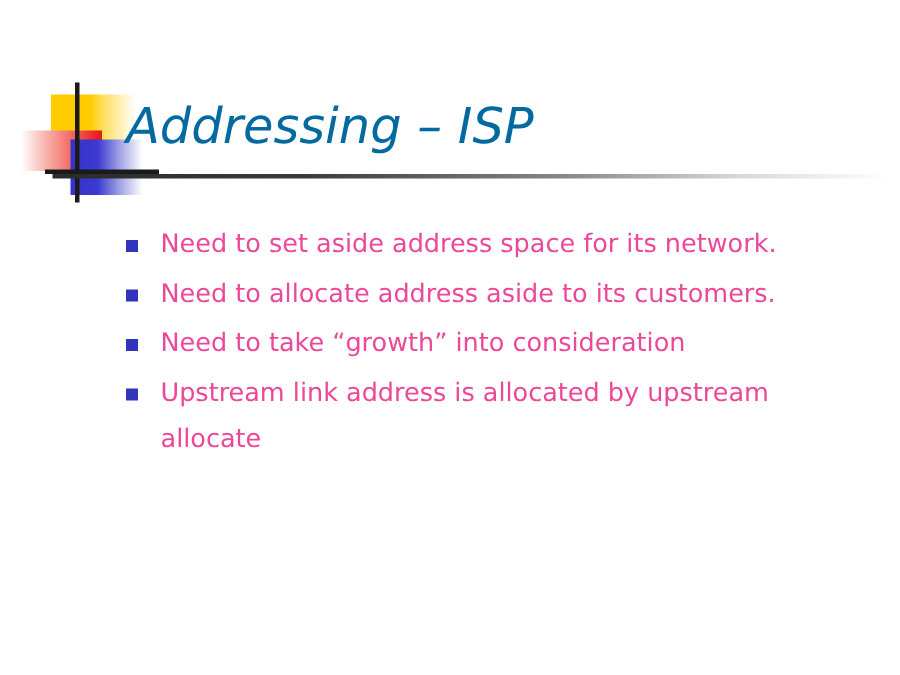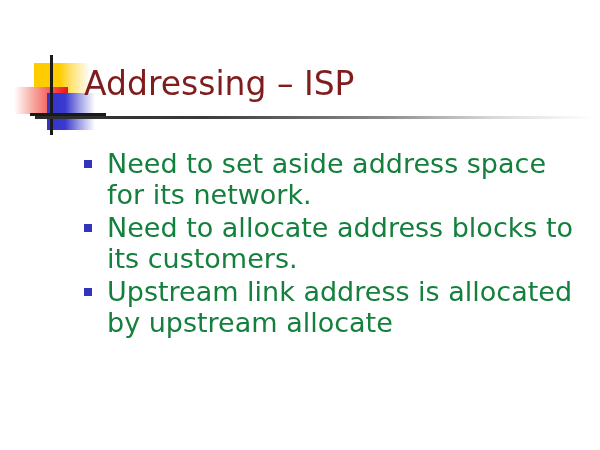--- a/index.html
+++ b/index.html
@@ -69,24 +69,25 @@
     background: #1a1a1a;
   }
 
   
   .title {
     position: absolute;
     left: 84px;
     top: 64px;
     font-size: 33px;
     line-height: 40px;
-    color: #7f1d1d;
+    color: #0369a1;
     font-family: "DejaVu Sans", sans-serif;
     white-space: nowrap;
     letter-spacing: 0px;
+    font-style: italic;
   }
 
   
   .divider {
     position: absolute;
     left: 35px;
     top: 116px;
     width: 558px;
     height: 3px;
     background: linear-gradient(to right, #2b2b2b 0%, #3a3a3a 30%, #8a8a8a 62%, #d8d8d8 82%, #ffffff 100%);
@@ -106,23 +107,23 @@
   }
   .bullet-marker {
     position: absolute;
     left: 0px;
     top: 12px;
     width: 8px;
     height: 8px;
     background: #3333BB;
   }
   .bullet-text {
-    font-size: 27px;
+    font-size: 17px;
     line-height: 31px;
-    color: #15803d;
+    color: #ec4899;
     font-family: "DejaVu Sans", sans-serif;
   }
 </style>
 </head>
 <body>
 
 <div class="slide">
 
   <div class="logo">
     <div class="logo-yellow"></div>
@@ -138,25 +139,26 @@
 
   <div class="bullets">
 
     <div class="bullet-item">
       <span class="bullet-marker"></span>
       <span class="bullet-text">Need to set aside address space for its network.</span>
     </div>
 
     <div class="bullet-item">
       <span class="bullet-marker"></span>
-      <span class="bullet-text">Need to allocate address blocks to its customers.</span>
+      <span class="bullet-text">Need to allocate address aside to its customers.</span>
     </div>
 
     <div class="bullet-item">
       <span class="bullet-marker"></span>
+      <span class="bullet-text">Need to take “growth” into consideration</span>
     </div>
 
     <div class="bullet-item">
       <span class="bullet-marker"></span>
       <span class="bullet-text">Upstream link address is allocated by upstream allocate</span>
     </div>
 
   </div>
 
 </div>

